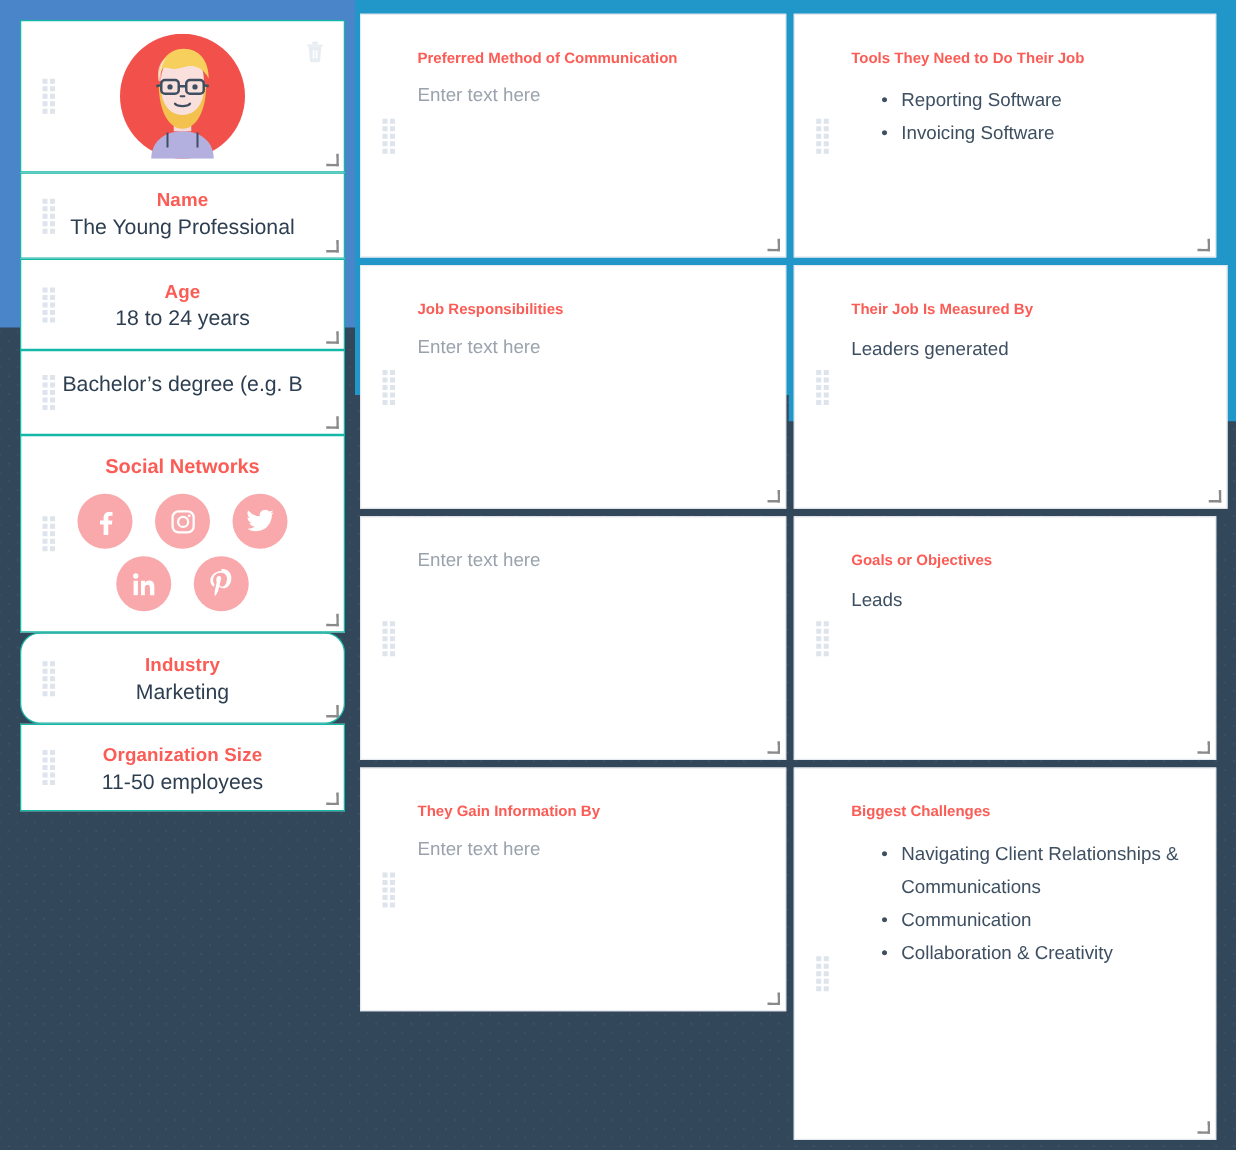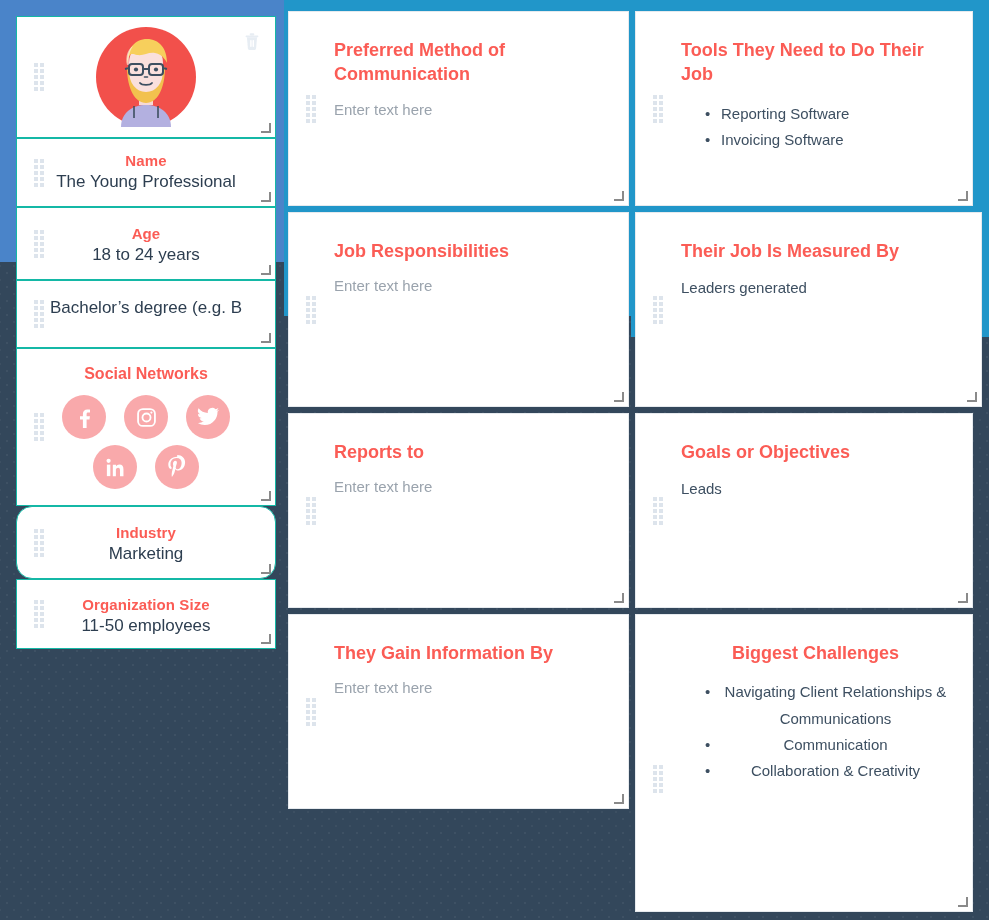--- a/index.html
+++ b/index.html
@@ -146,21 +146,21 @@
     align-items: center;
     justify-content: center;
     color: #fff;
   }
 
   
   .content-card .inner { padding: 26px 22px 10px 45px; }
   .content-title {
     color: #fb5c55;
     font-weight: bold;
-    font-size: 18px;
+    font-size: 12px;
     line-height: 1.35;
     margin-bottom: 14px;
   }
   .content-placeholder {
     color: #9aa3ad;
     font-size: 15px;
   }
   .content-text {
     color: #3d4f61;
     font-size: 15px;
@@ -441,21 +441,20 @@
         <i></i>
         <i></i>
         <i></i>
         <i></i>
         <i></i>
         <i></i>
         <i></i>
         <i></i>
     </div>
     <div class="inner">
-      <div class="content-title">Reports to</div>
       <div class="content-placeholder">Enter text here</div>
     </div>
     <div class="resize-handle"></div>
   </div>
 </div>
 
 <div class="card content-card" style="left:288px;top:614px;width:341px;height:195px;">
   <div class="card-body">
     <div class="drag-handle">
       <i></i>
@@ -539,21 +538,21 @@
         <i></i>
     </div>
     <div class="inner">
       <div class="content-title">Goals or Objectives</div>
       <div class="content-text">Leads</div>
     </div>
     <div class="resize-handle"></div>
   </div>
 </div>
 
-<div class="card content-card" style="left:635px;top:614px;width:338px;height:298px;text-align:center;">
+<div class="card content-card" style="left:635px;top:614px;width:338px;height:298px;">
   <div class="card-body">
     <div class="drag-handle" style="top:150px;transform:none;">
       <i></i>
         <i></i>
         <i></i>
         <i></i>
         <i></i>
         <i></i>
         <i></i>
         <i></i>

